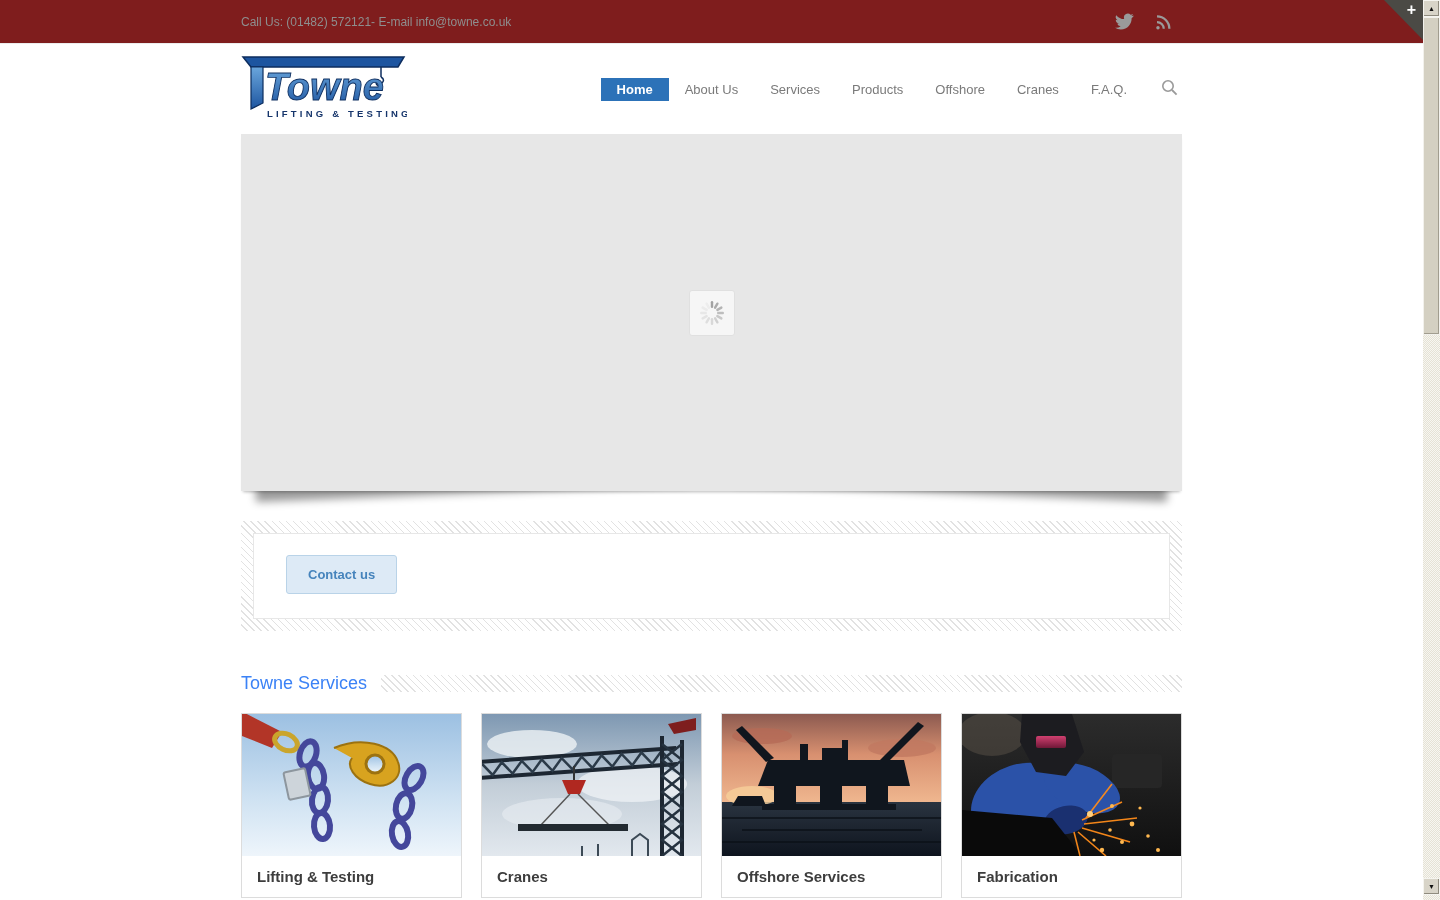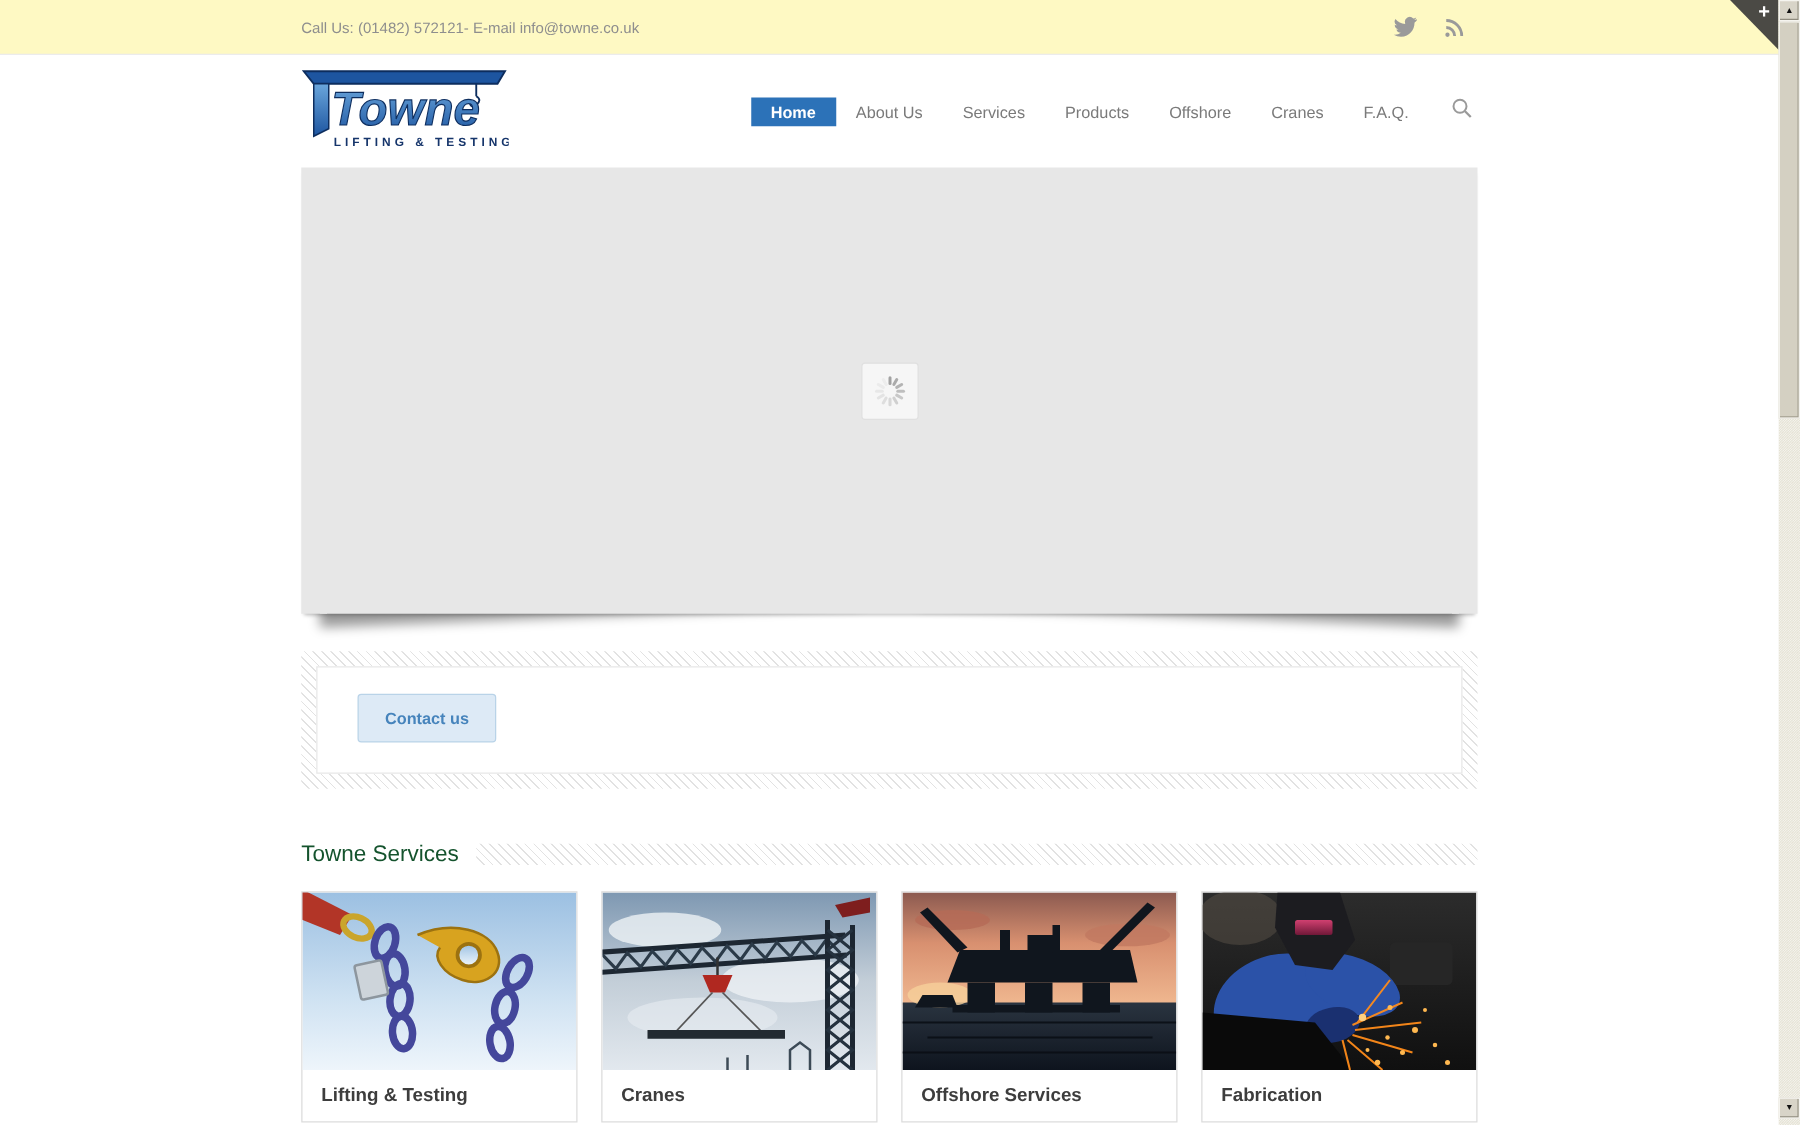--- a/index.html
+++ b/index.html
@@ -4,21 +4,21 @@
 <style>
   * { margin:0; padding:0; box-sizing:border-box; }
   html,body { width:1440px; height:900px; overflow:hidden; background:#fff;
               font-family:"Liberation Sans", sans-serif; }
   body { position:relative; }
 
   .viewport { position:absolute; left:0; top:0; width:1423px; height:900px; overflow:hidden; }
   .inner { width:941px; margin:0 auto; }
 
   
-  .topbar { height:44px; border-bottom:1px solid #ececec; background:#fef9c3; }
+  .topbar { height:44px; border-bottom:1px solid #ececec; background:#7f1d1d; }
   .topbar .inner { height:100%; display:flex; align-items:center; justify-content:space-between; }
   .contact-text { font-size:12px; color:#8e8e8e; }
   .social { display:flex; align-items:center; gap:20px; padding-right:10px; }
   .social svg { display:block; }
 
   
   .header { height:90px; background:#fff; }
   .header .inner { height:100%; display:flex; align-items:center; justify-content:space-between; }
   .logo { display:block; cursor:pointer;text-align:center; }
   .mainnav { display:flex; align-items:center; }
@@ -51,21 +51,21 @@
   .cta-sub { font-size:13px; color:#4a4a4a; }
   .cta-sub .b { font-weight:bold; color:#2e2e2e; }
   .cta-sub span { margin-right:4px; }
   .contact-btn { background:#ddeaf6; color:#4684bc; border:1px solid #b9d3e8; border-radius:3px;
                  font-size:13px; font-weight:bold; padding:11px 21px; cursor:pointer;
                  font-family:"Liberation Sans", sans-serif;text-align:right; }
 
   
   .services { margin-top:42px; }
   .services-head { display:flex; align-items:center; gap:14px; }
-  .services-title { font-size:18px; font-weight:normal; color:#14532d; white-space:nowrap; }
+  .services-title { font-size:18px; font-weight:normal; color:#3b82f6; white-space:nowrap; }
   .services-rule { flex:1; height:17px; }
   .cards { display:flex; gap:19px; margin-top:19px; }
   .card { width:221px; background:#fff; border:1px solid #dcdcdc; cursor:pointer; }
   .card-img { display:block; width:219px; height:142px; }
   .card-body { padding:12px 15px; }
   .card-title { font-size:15px; font-weight:bold; color:#3d3d3d; }
 
   
   .corner { position:absolute; top:0; right:17px; width:39px; height:40px; background:#4b4a45;
             clip-path:polygon(0 0,100% 0,100% 100%); z-index:60; cursor:pointer; }

